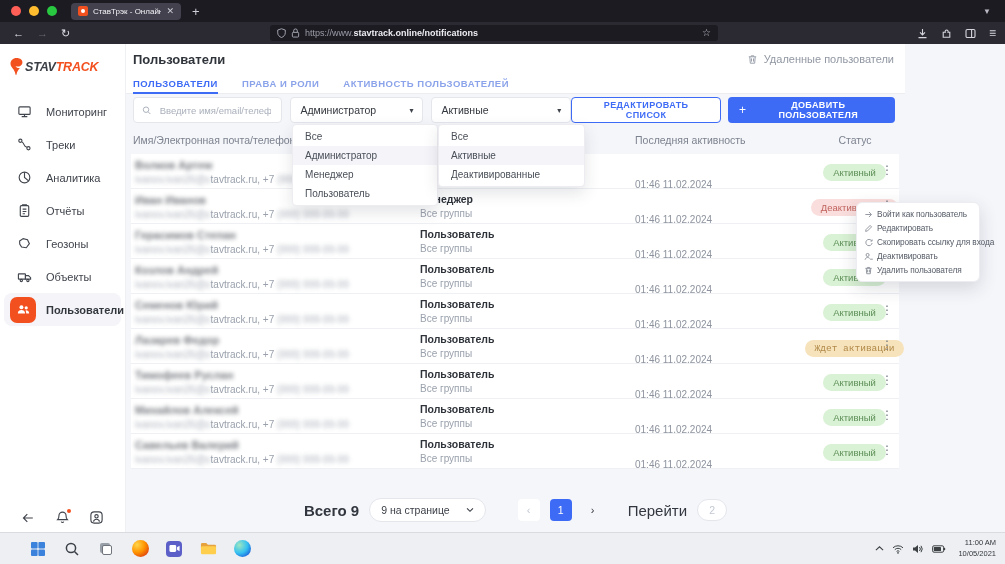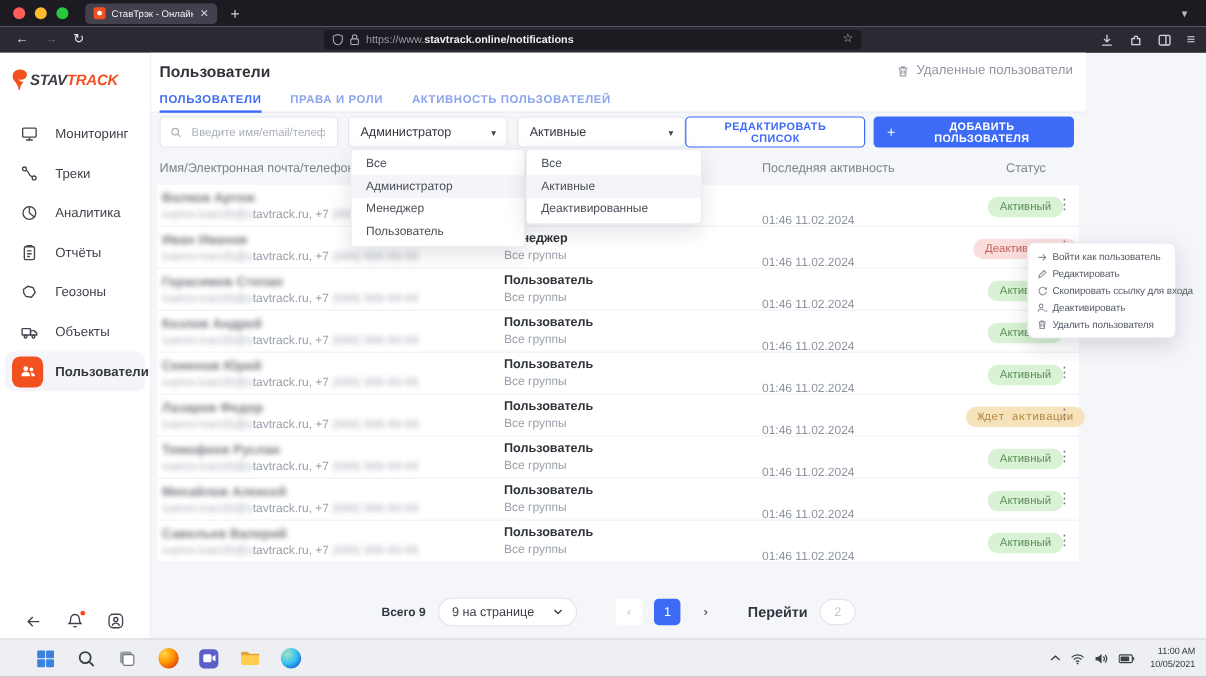--- a/index.html
+++ b/index.html
@@ -76,26 +76,26 @@
   .c-groups{position:absolute;left:289px;top:19px;font-size:10px;color:#9aa1ac;}
   .c-activity{position:absolute;left:504px;top:12px;font-size:10px;color:#8d939e;margin-top:13px;}
   .c-status{position:absolute;left:651px;top:8px;width:145px;text-align:center;}
   .badge{display:inline-block;padding:3px 10px;border-radius:10px;font-size:9.5px;white-space:nowrap;}
   .badge.active{background:#d9f1d4;color:#5c8f57;}
   .badge.inactive{background:#fadedd;color:#c0635e;}
   .badge.pending{background:#f7e3bb;color:#b08948;font-family:Liberation Mono, monospace;}
   .c-dots{position:absolute;right:6px;top:9px;color:#6f7580;font-size:12px;line-height:1.3;cursor:pointer;}
 
   .pagination{position:absolute;left:0;right:0;top:452px;height:28px;display:flex;align-items:center;justify-content:center;gap:10px;}
-  .pg-total{font-size:10px;font-weight:bold;color:#32363e;}
+  .pg-total{font-size:15px;font-weight:bold;color:#32363e;}
   .pg-select{height:24px;border:1px solid #e4e6ec;border-radius:12px;background:#fff;display:flex;align-items:center;gap:16px;padding:0 11px;font-size:10.5px;color:#3c4048;}
   .pg-btn{width:22px;height:22px;border-radius:4px;display:flex;align-items:center;justify-content:center;font-size:11px;background:#fff;}
   .pg-prev{color:#c3c8d2;}.pg-next{color:#32363e;background:transparent;}
   .pg-page{width:22px;height:22px;border-radius:4px;background:#3d6bf5;color:#fff;display:flex;align-items:center;justify-content:center;font-size:10.5px;}
-  .pg-goto-label{font-size:12px;font-weight:bold;color:#32363e;margin-left:14px;}
+  .pg-goto-label{font-size:15px;font-weight:normal;color:#32363e;margin-left:14px;}
   .pg-goto{width:30px;height:22px;border:1px solid #e4e6ec;border-radius:11px;background:#fff;color:#c3c8d2;display:flex;align-items:center;justify-content:center;font-size:10.5px;}
   .pg-gap{width:12px;}
 
   
   .panel{position:absolute;background:#fff;border:1px solid #ececf1;border-radius:4px;box-shadow:0 6px 16px rgba(40,45,60,.13);z-index:5;padding:2px 0;}
   .panel1{left:166px;top:80px;width:146px;}
   .panel2{left:312px;top:80px;width:147px;}
   .opt{height:19px;display:flex;align-items:center;padding:0 12px;font-size:10px;color:#4a4f58;cursor:pointer;}
   .opt.hl{background:#f4f4f9;}
   .ctxmenu{position:absolute;left:730px;top:158px;width:124px;background:#fff;border:1px solid #ececf1;border-radius:6px;box-shadow:0 6px 18px rgba(40,45,60,.16);z-index:6;padding:4px 0;}

